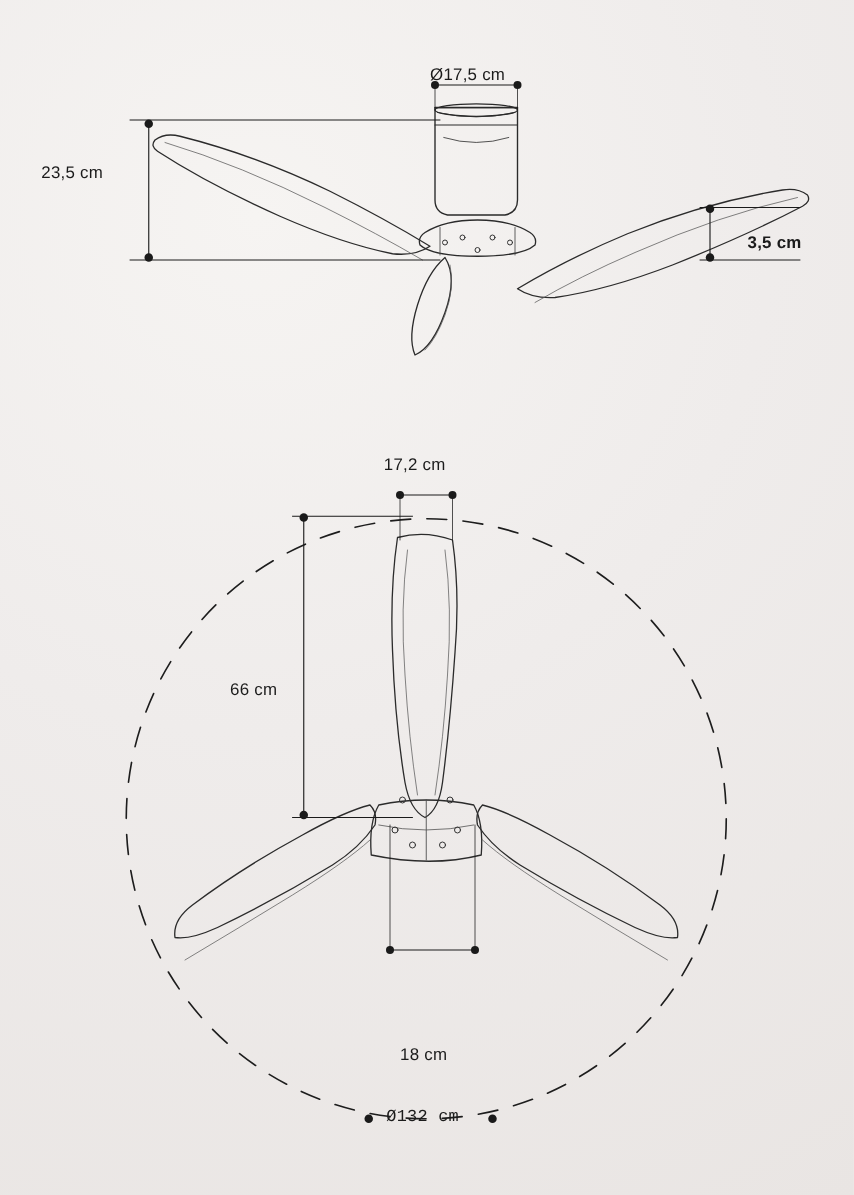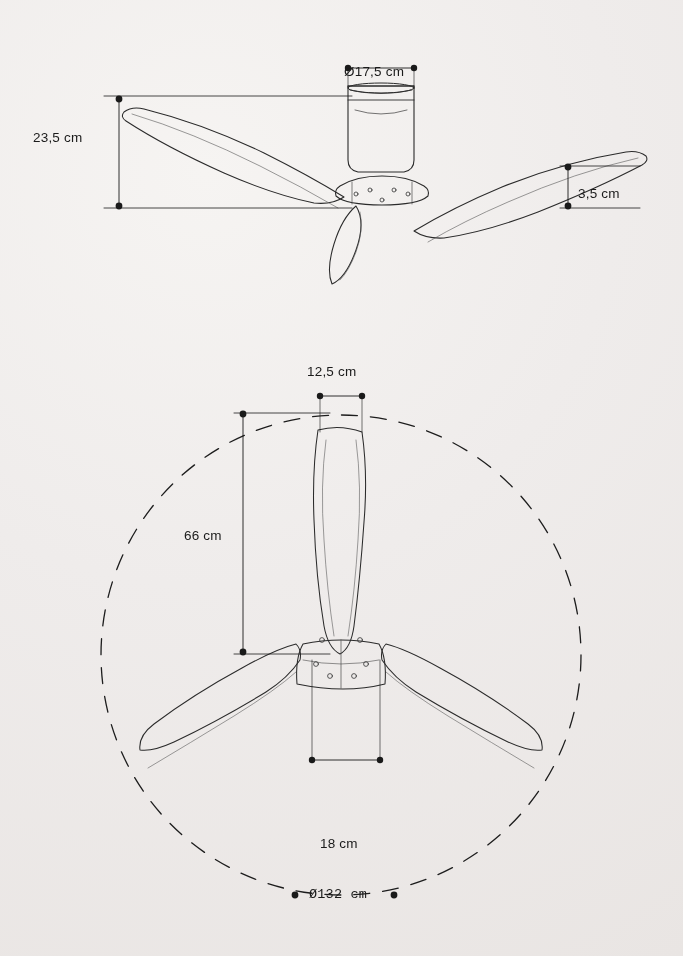--- a/index.html
+++ b/index.html
@@ -28,25 +28,25 @@
     width: 683px;
     height: 956px;
   }
   .dim-label {
     position: absolute;
     font-size: 13.5px;
     letter-spacing: 0.2px;
     color: #1b1b1b;
     white-space: nowrap;
   }
-  .lbl-d175  { left: 344px; top: 64px; }
+  .lbl-d175  { left: 344px; top: 52px; }
   .lbl-235   { left: 33px;  top: 130px; }
-  .lbl-35    { left: 578px; top: 186px; }
+  .lbl-35    { left: 598px; top: 186px; font-weight: bold; }
   .lbl-125   { left: 307px; top: 364px; }
-  .lbl-66    { left: 184px; top: 528px; }
+  .lbl-66    { left: 184px; top: 544px; }
   .lbl-18    { left: 320px; top: 804px; margin-top: 32px; }
   .lbl-d132  { left: 309px; top: 887px; font-family: Liberation Mono, monospace; }
 </style>
 </head>
 <body>
 
 <div id="sheet">
 
   <svg class="diagram" viewBox="0 0 683 956">
     <g fill="none" stroke="#1f1f1f" stroke-width="1" stroke-linecap="round" stroke-linejoin="round">
@@ -143,18 +143,18 @@
 
         <circle cx="295" cy="895" r="3.4" fill="#1a1a1a" stroke="none"></circle>
         <circle cx="394" cy="895" r="3.4" fill="#1a1a1a" stroke="none"></circle>
       </g>
     </g>
   </svg>
 
   <div class="dim-label lbl-d175">Ø17,5 cm</div>
   <div class="dim-label lbl-235">23,5 cm</div>
   <div class="dim-label lbl-35">3,5 cm</div>
-  <div class="dim-label lbl-125">12,5 cm</div>
+  <div class="dim-label lbl-125">17,2 cm</div>
   <div class="dim-label lbl-66">66 cm</div>
   <div class="dim-label lbl-18">18 cm</div>
   <div class="dim-label lbl-d132">Ø132 cm</div>
 
 </div>
 
 </body></html>

